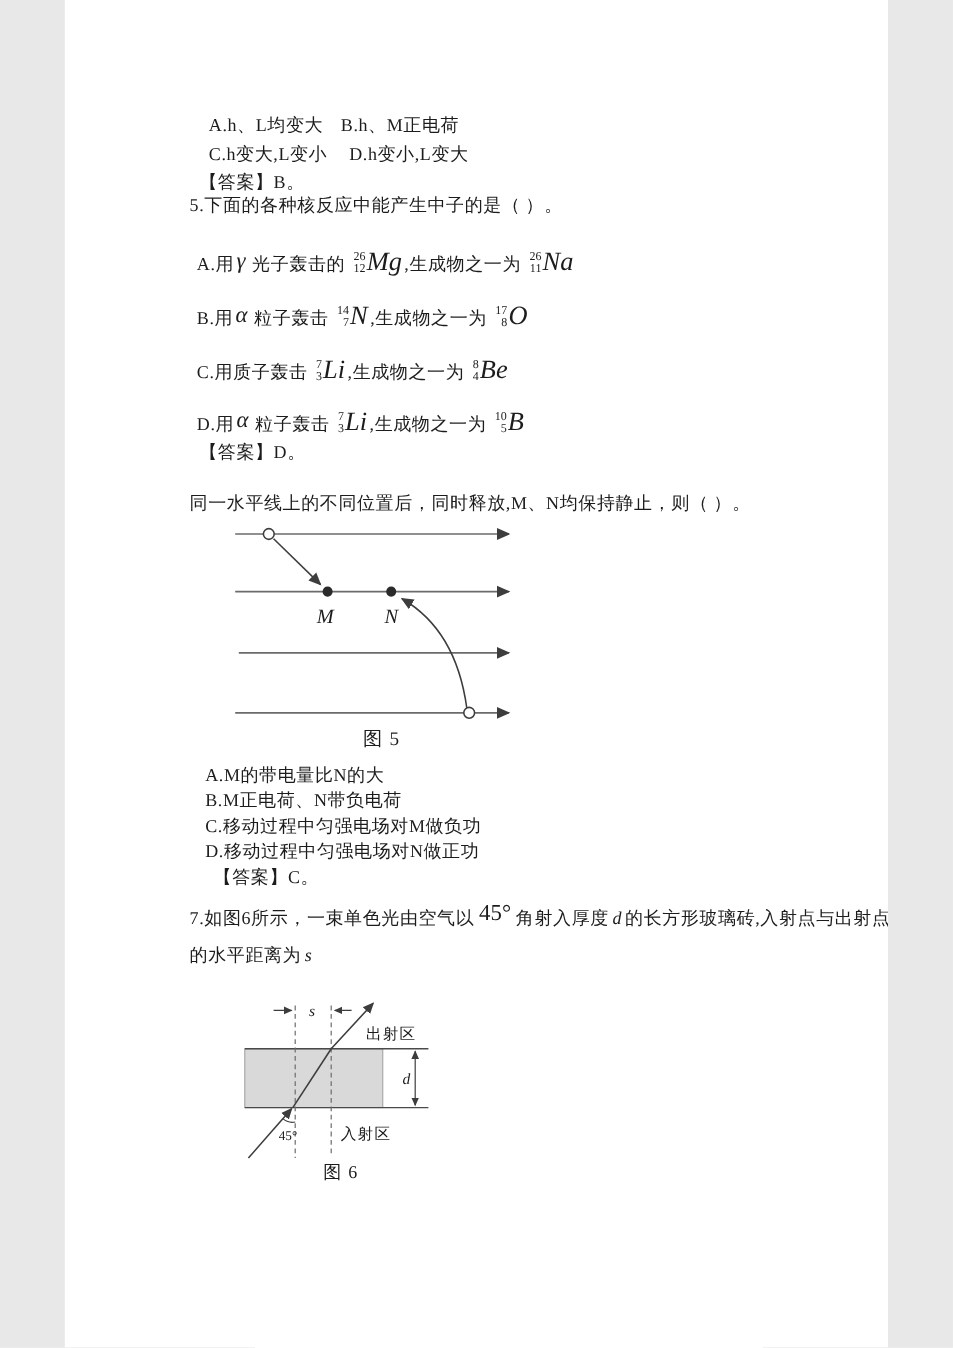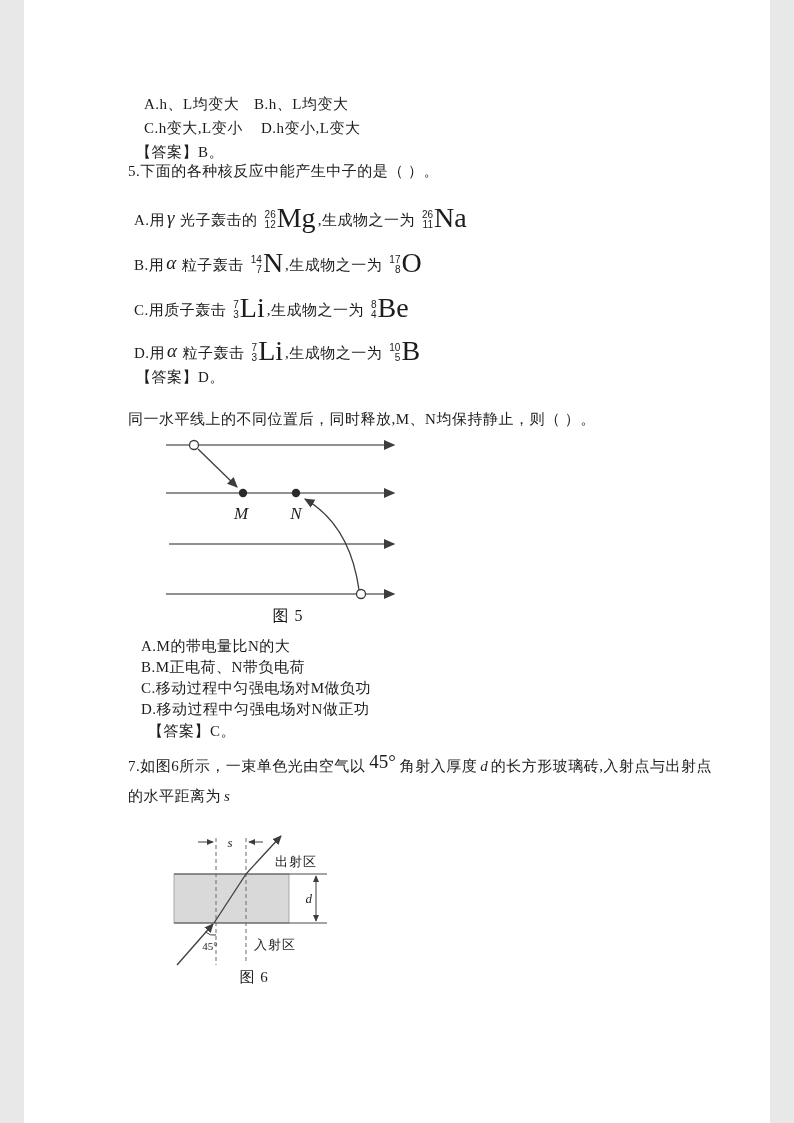--- a/index.html
+++ b/index.html
@@ -1,18 +1,18 @@
 <!DOCTYPE html>
 <html><head>
 <meta charset="utf-8">
 <style>
   html,body{margin:0;padding:0;background:#e8e8e8;}
   .page{
     position:relative;
-    width:746px;height:1123px;
+    width:686px;height:1123px;
     margin:0 auto;
     background:#ffffff;
     font-family:"Liberation Serif", serif;
     color:#1c1c1c;
     overflow:hidden;
   }
   .t{
     position:absolute;
     font-size:15px;
     letter-spacing:0.5px;
@@ -30,26 +30,26 @@
   .particle{
     font-family:"Liberation Serif", serif;
     font-style:italic;
     font-size:19px;
     margin:0 5px 4px 2px;
   }
   .nuclide{display:inline-flex;align-items:center;margin:0 2px;}
   .stack{
     display:inline-flex;flex-direction:column;align-items:flex-end;
     font-size:10px;line-height:10px;letter-spacing:0;
-    font-family:Liberation Sans, sans-serif;
+    font-family:Liberation Serif, serif;
     margin:0 1px 0 5px;
   }
   .sym{
     font-family:"Liberation Serif", serif;
-    font-size:28px;line-height:22px;
+    font-style:italic;font-size:22px;line-height:22px;
     letter-spacing:0;
     transform:translateY(-2px);
   }
   .angle-big{
     font-family:"Liberation Serif", serif;
     font-size:19px;letter-spacing:0;
     margin:0 4px;
     transform:translateY(-3px);
     display:inline-block;
   }
@@ -60,21 +60,21 @@
   .stemline{position:absolute;display:flex;align-items:baseline;justify-content:space-between;}
   svg text{font-family:"Liberation Serif", serif;}
   .cjk-svg{letter-spacing:1px;}
 </style>
 </head>
 <body>
 
 <div class="page">
 
   <span class="t" style="left:120px;top:95px;">A.h、L均变大</span>
-  <span class="t" style="left:230px;top:95px;">B.h、L均变大</span>
+  <span class="t" style="left:230px;top:95px;">B.h、M正电荷</span>
   <span class="t" style="left:120px;top:119px;">C.h变大,L变小</span>
   <span class="t" style="left:237px;top:119px;">D.h变小,L变大</span>
   <span class="t" style="left:112px;top:143px;">【答案】B。</span>
 
   <span class="t" style="left:104px;top:162px;">5.下面的各种核反应中能产生中子的是（ ）。</span>
 
   <div class="rxn" style="top:203px;">
     <span>A.用</span>
       <span class="particle">γ</span>
       <span>光子轰击的</span>

